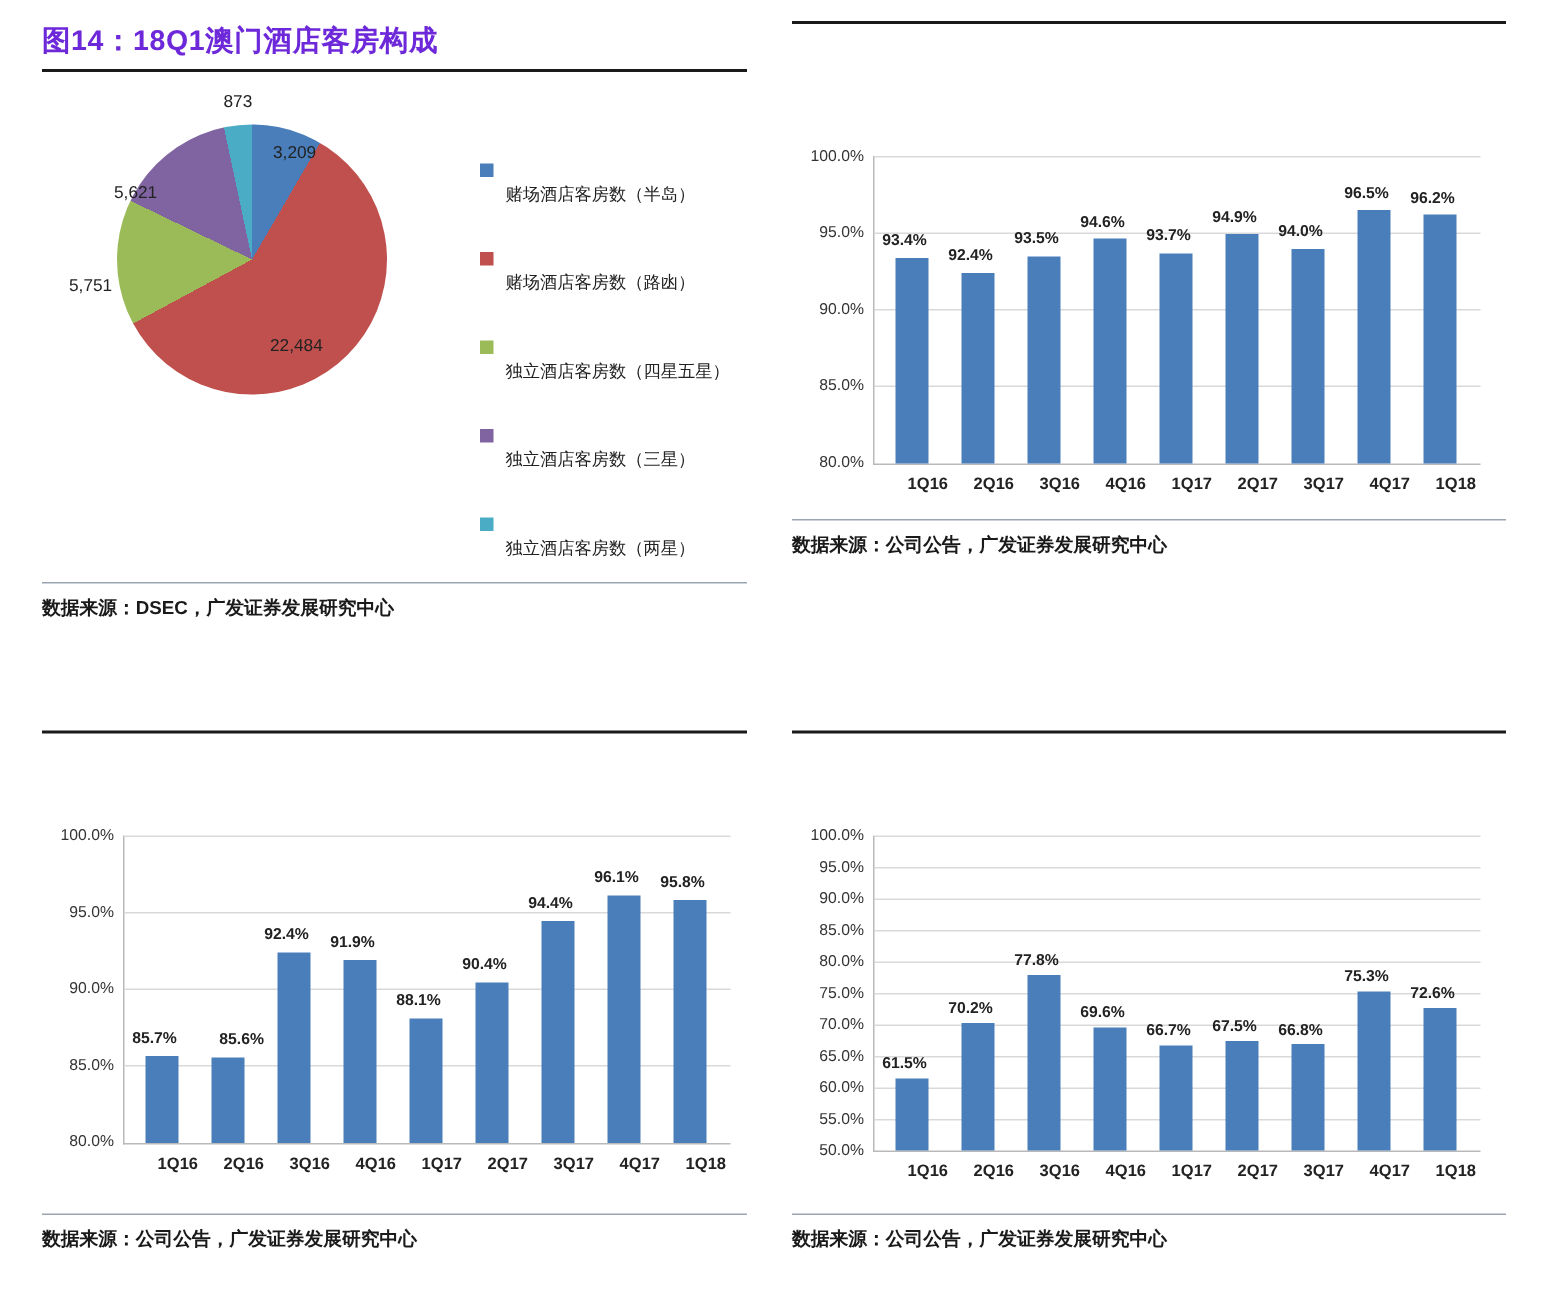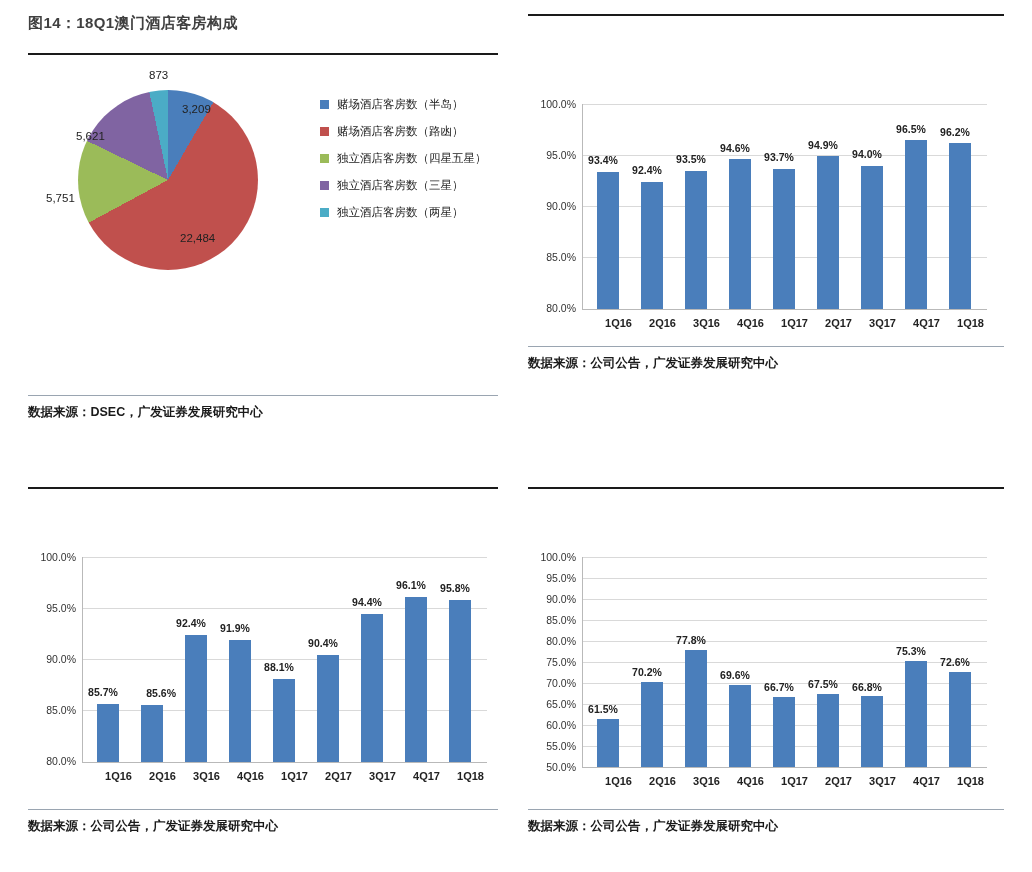--- a/index.html
+++ b/index.html
@@ -7,42 +7,42 @@
     width:1032px;height:872px;
     background:#ffffff;
     font-family:"Liberation Sans", sans-serif;
     color:#1a1a1a;
     overflow:hidden;
   }
   .page{position:relative;width:1032px;height:872px;}
 
   .panel{position:absolute;}
   .panel-title{
-    font-size:15px;font-weight:bold;color:#404040;
+    font-size:19px;font-weight:bold;color:#6d28d9;
     letter-spacing:.4px;
-    padding-bottom:20px;
+    padding-bottom:6px;
   }
   .hr-thin{height:1px;background:#9aa5b1;width:100%;}
   .hr-thick{height:2px;background:#1a1a1a;width:100%;}
   .source{
     font-size:12.5px;color:#1a1a1a;font-weight:bold;
     padding-top:8px;
   }
 
   
   .pie-wrap{position:relative;height:250px;}
   .pie{
     position:absolute;left:50px;top:35px;
     width:180px;height:180px;border-radius:50%;
   }
   .pie-label{position:absolute;font-size:11.5px;color:#222;white-space:nowrap;}
   .legend{position:absolute;left:292px;top:42px;}
   .legend-row{display:flex;align-items:center;margin-bottom:12px;}
   .legend-sw{width:9px;height:9px;margin-right:8px;flex:0 0 auto;}
-  .legend-tx{font-size:11.5px;color:#222;}
+  .legend-tx{font-size:11.5px;color:#222;margin-top:32px;}
 
   
   .chart{position:relative;}
   .plot{position:absolute;border-left:1px solid #b9b9b9;border-bottom:1px solid #b9b9b9;}
   .gridline{position:absolute;left:0;right:0;height:1px;background:#d9d9d9;}
   .ytick{position:absolute;font-size:10.5px;color:#333;text-align:right;white-space:nowrap;}
   .bar{position:absolute;bottom:0;background:#4a7ebb;}
   .bar-label{position:absolute;font-size:10.5px;color:#222;text-align:center;white-space:nowrap;font-weight:bold;}
   .xtick{position:absolute;font-size:11px;color:#222;text-align:right;white-space:nowrap;font-weight:bold;}
 </style>

